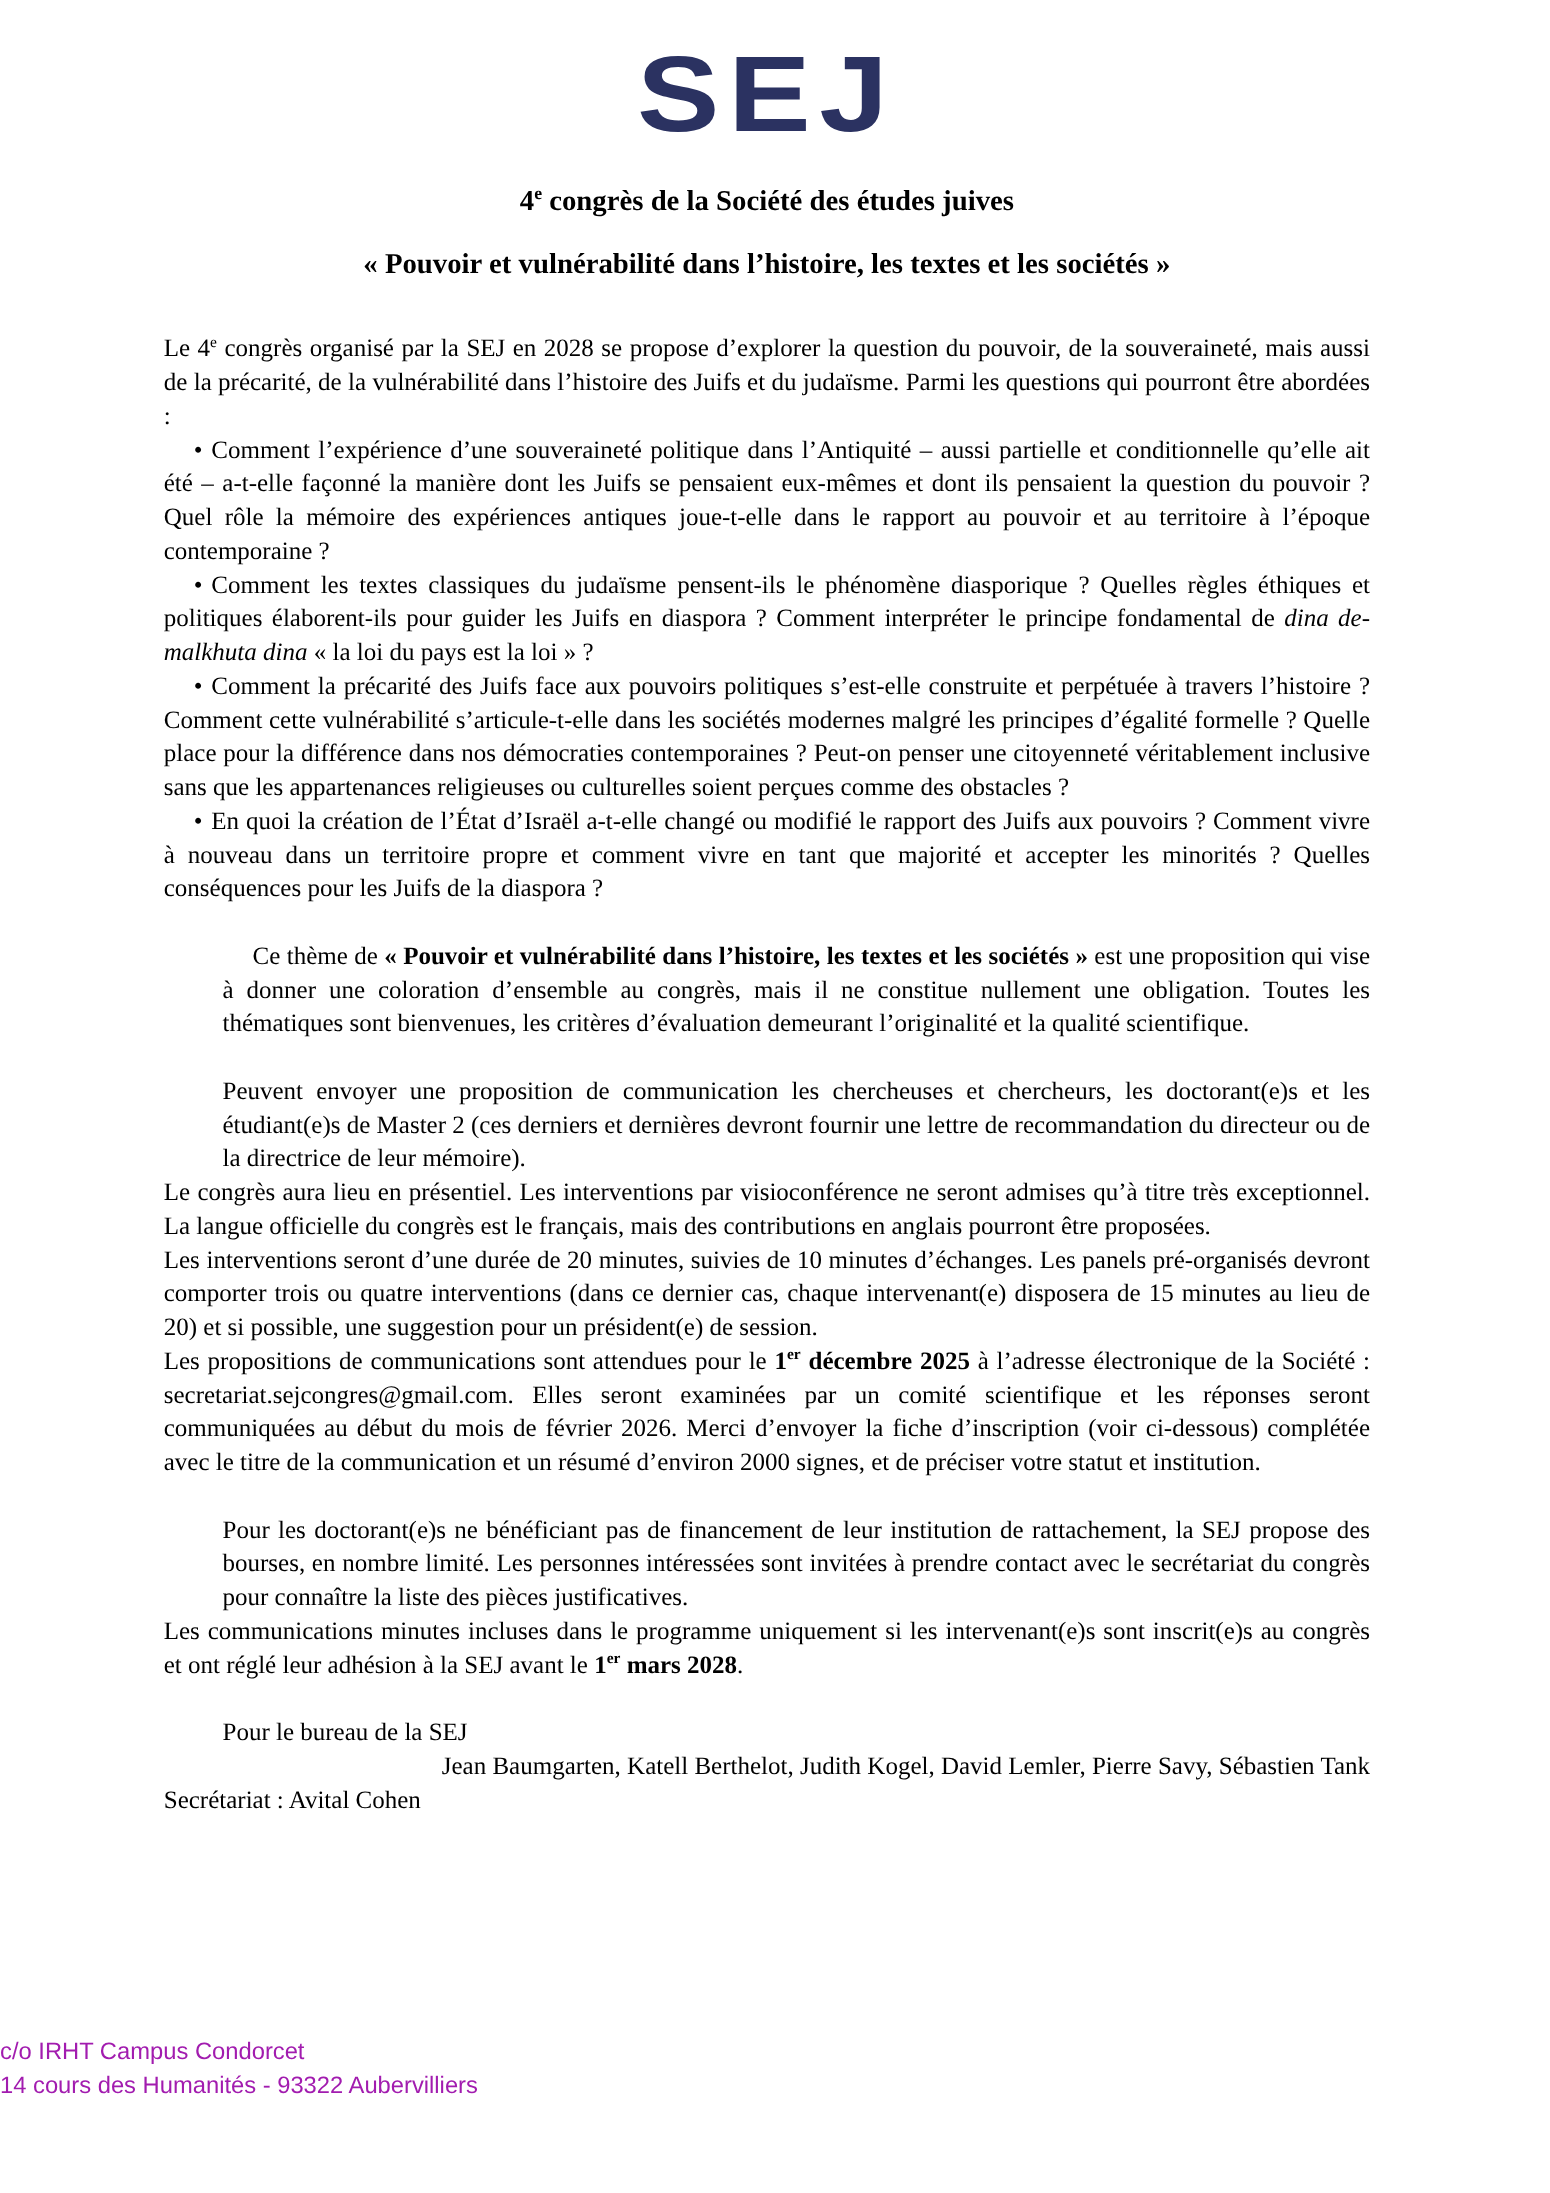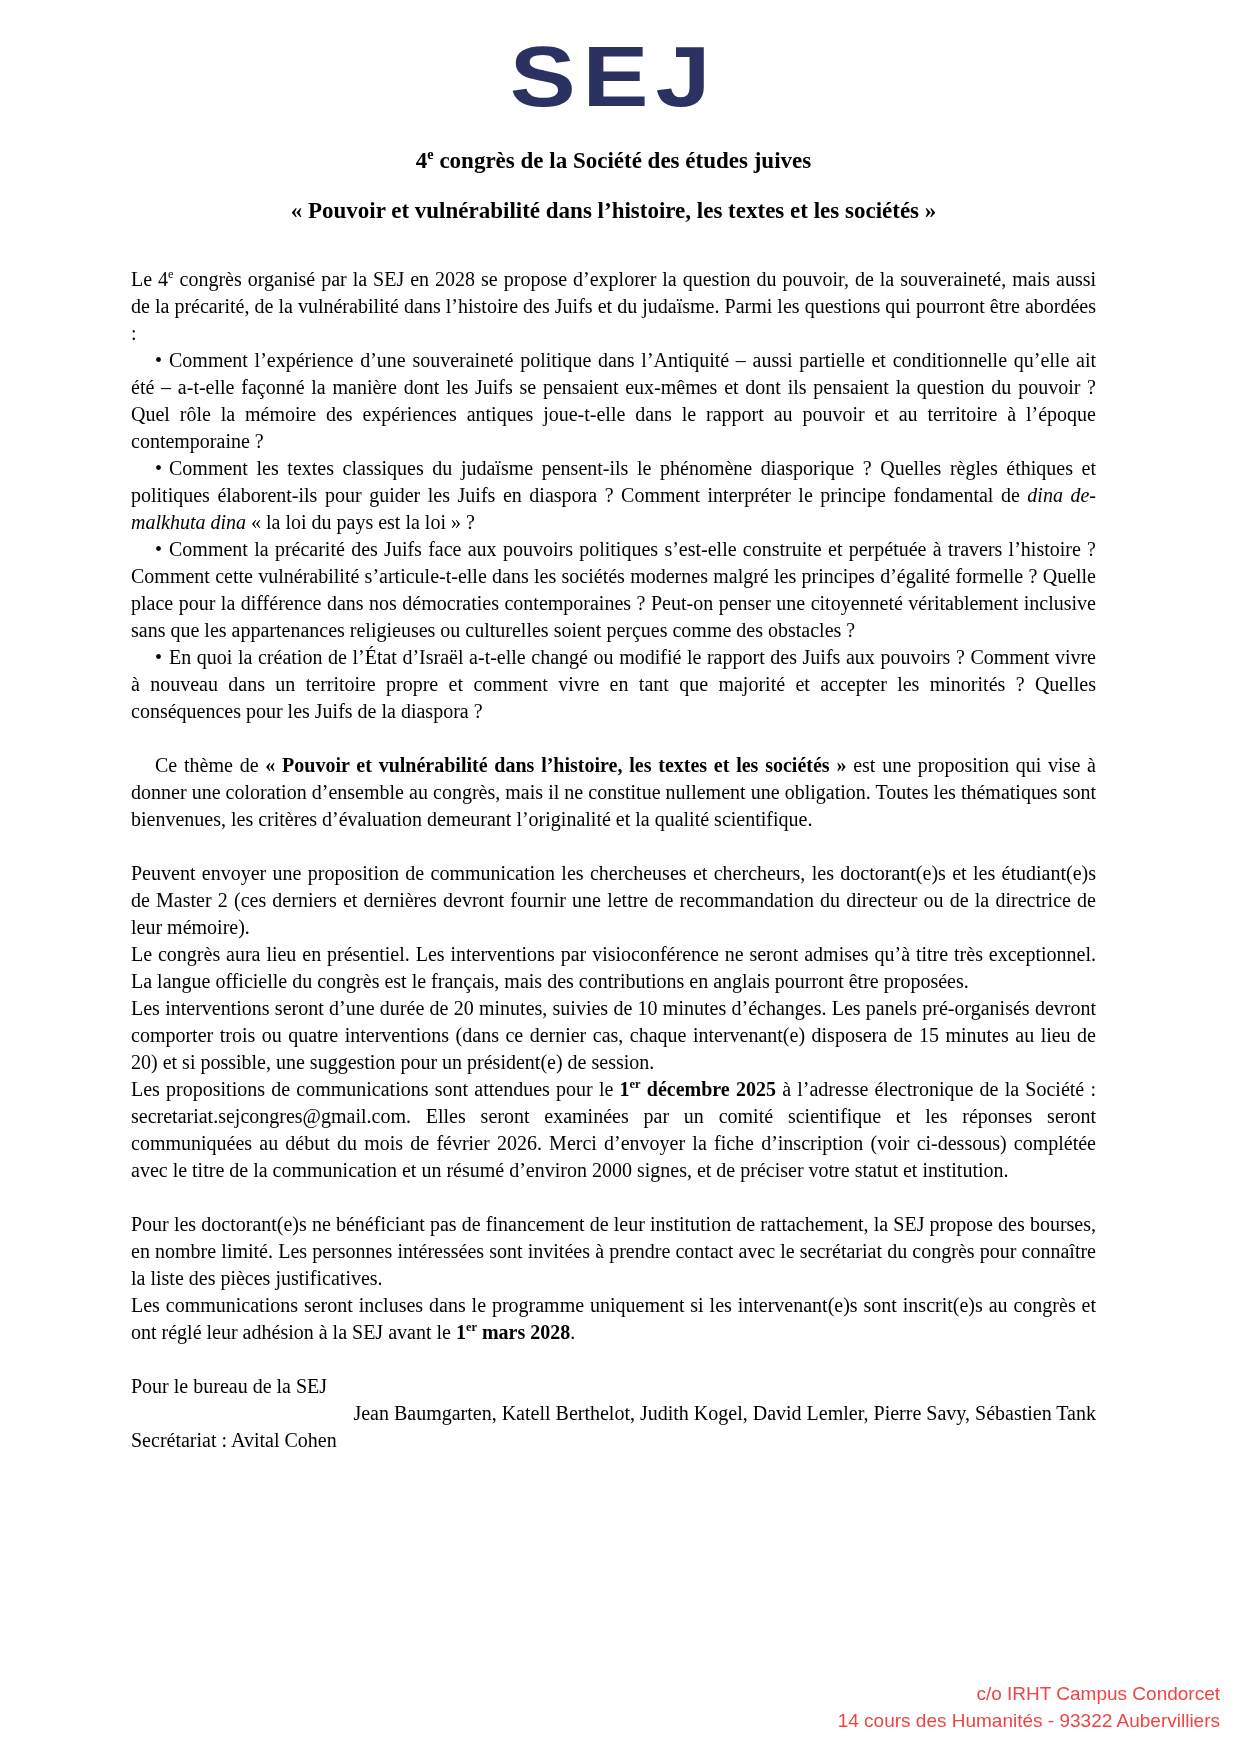--- a/index.html
+++ b/index.html
@@ -33,35 +33,35 @@
   .date-line{ margin-top: 22px; font-size: 22px; line-height: 29px; }
   .doc-body {
     margin-top: 40px;
     font-size: 20px;
     line-height: 27px;
     text-align: justify;
   }
   .para { margin: 0; }
   .bullet { text-indent: 24px; }
   .bullet .marker { margin-right: 7px; }
-  .gap-above { margin-top: 27px; }
+  .gap-above { margin-top: 27px; margin-left: 47px; }
   .indent-first { text-indent: 24px; }
   .members-line { padding-left: 63px; text-align: right; }
   sup { font-size: 0.62em; vertical-align: super; line-height: 0; }
   .b { font-weight: bold; }
   .i { font-style: italic; }
   .footer {
     position: absolute;
     left: 0; right: 0;
-    top: 1680px;
-    text-align: right;
+    top: 1628px;
+    text-align: left;
     font-family: "Liberation Sans", sans-serif;
     font-size: 19px;
     line-height: 27px;
-    color: #ef4444;
+    color: #a21caf;
   }
 </style>
 </head>
 <body>
 
 <div class="page">
 
   <div class="logo">SEJ</div>
 
   <h1 class="title"><span>4</span><sup>e</sup><span> congrès de la Société des études juives</span></h1>
@@ -80,21 +80,21 @@
     <p class="para bullet"><span class="marker">•</span><span><span>En quoi la création de l’État d’Israël a-t-elle changé ou modifié le rapport des Juifs aux pouvoirs ? Comment vivre à nouveau dans un territoire propre et comment vivre en tant que majorité et accepter les minorités ? Quelles conséquences pour les Juifs de la diaspora ?</span></span></p>
 
     <p class="para indent-first gap-above"><span>Ce thème de </span><span class="b">« Pouvoir et vulnérabilité dans l’histoire, les textes et les sociétés »</span><span> est une proposition qui vise à donner une coloration d’ensemble au congrès, mais il ne constitue nullement une obligation. Toutes les thématiques sont bienvenues, les critères d’évaluation demeurant l’originalité et la qualité scientifique.</span></p>
 
     <p class="para gap-above"><span>Peuvent envoyer une proposition de communication les chercheuses et chercheurs, les doctorant(e)s et les étudiant(e)s de Master 2 (ces derniers et dernières devront fournir une lettre de recommandation du directeur ou de la directrice de leur mémoire).</span></p>
     <p class="para"><span>Le congrès aura lieu en présentiel. Les interventions par visioconférence ne seront admises qu’à titre très exceptionnel. La langue officielle du congrès est le français, mais des contributions en anglais pourront être proposées.</span></p>
     <p class="para"><span>Les interventions seront d’une durée de 20 minutes, suivies de 10 minutes d’échanges. Les panels pré-organisés devront comporter trois ou quatre interventions (dans ce dernier cas, chaque intervenant(e) disposera de 15 minutes au lieu de 20) et si possible, une suggestion pour un président(e) de session.</span></p>
     <p class="para"><span>Les propositions de communications sont attendues pour le </span><span class="b">1</span><sup class="b">er</sup><span class="b"> décembre 2025</span><span> à l’adresse électronique de la Société : secretariat.sejcongres@gmail.com. Elles seront examinées par un comité scientifique et les réponses seront communiquées au début du mois de février 2026. Merci d’envoyer la fiche d’inscription (voir ci-dessous) complétée avec le titre de la communication et un résumé d’environ 2000 signes, et de préciser votre statut et institution.</span></p>
 
     <p class="para gap-above"><span>Pour les doctorant(e)s ne bénéficiant pas de financement de leur institution de rattachement, la SEJ propose des bourses, en nombre limité. Les personnes intéressées sont invitées à prendre contact avec le secrétariat du congrès pour connaître la liste des pièces justificatives.</span></p>
-    <p class="para"><span>Les communications seront incluses dans le programme uniquement si les intervenant(e)s sont inscrit(e)s au congrès et ont réglé leur adhésion à la SEJ avant le </span><span class="b">1</span><sup class="b">er</sup><span class="b"> mars 2028</span><span>.</span></p>
+    <p class="para"><span>Les communications minutes incluses dans le programme uniquement si les intervenant(e)s sont inscrit(e)s au congrès et ont réglé leur adhésion à la SEJ avant le </span><span class="b">1</span><sup class="b">er</sup><span class="b"> mars 2028</span><span>.</span></p>
 
     <p class="para gap-above">Pour le bureau de la SEJ</p>
     <p class="para members-line">Jean Baumgarten, Katell Berthelot, Judith Kogel, David Lemler, Pierre Savy, Sébastien Tank</p>
     <p class="para">Secrétariat : Avital Cohen</p>
 
   </div>
 
   <div class="footer">
     <div>c/o IRHT Campus Condorcet</div>
     <div>14 cours des Humanités - 93322 Aubervilliers</div>

